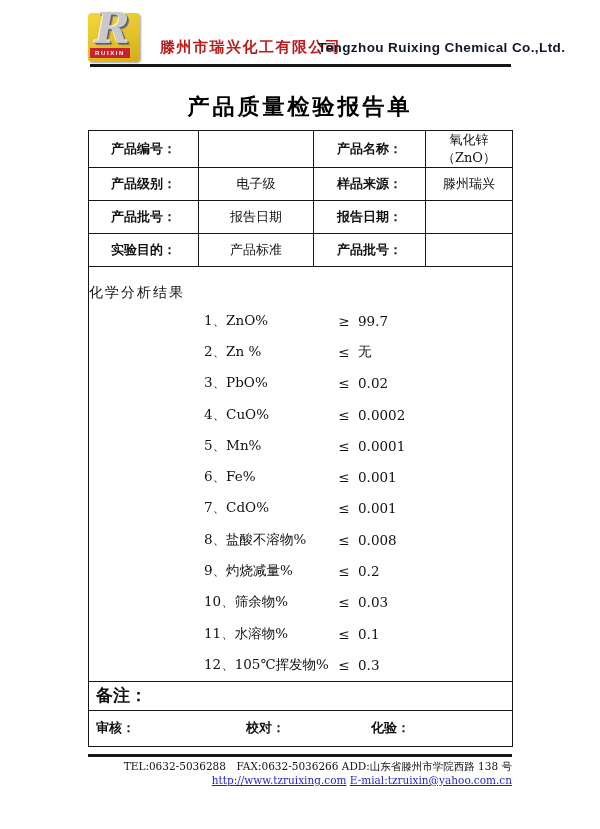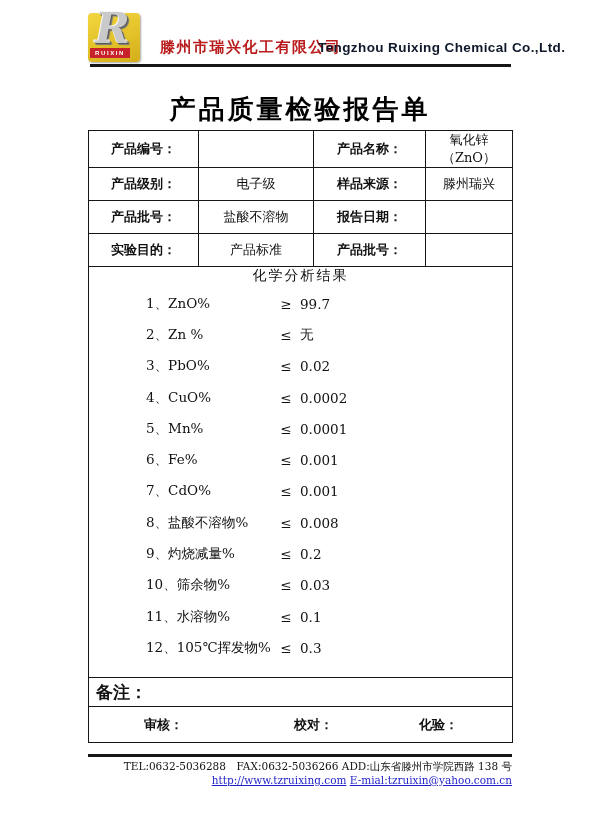--- a/index.html
+++ b/index.html
@@ -32,56 +32,56 @@
   }
   .company-en{
     position:absolute;left:318px;top:40px;font-size:13.5px;font-weight:bold;color:#0f172a;
     letter-spacing:0.4px;
   }
   .header-rule{position:absolute;left:90px;top:64px;width:421px;height:3px;background:#161616;}
 
   
   .doc-title{
     position:absolute;left:88px;top:92px;width:424px;text-align:center;
-    font-size:26px;font-weight:bold;letter-spacing:3px;color:#000;
+    font-size:22px;font-weight:bold;letter-spacing:3px;color:#000;
   }
 
   
   table.report{
     position:absolute;left:88px;top:130px;width:424px;border-collapse:collapse;
     table-layout:fixed;
     padding-left:31px;
   }
   table.report td{border:1.6px solid #161616;padding:0;overflow:hidden;}
   td.label-cell{
     height:32px;text-align:center;vertical-align:middle;
     font-weight:bold;font-size:13px;font-family:"Liberation Sans",sans-serif;
   }
   td.value-cell{
     height:32px;text-align:center;vertical-align:middle;
     font-size:13px;font-family:"DejaVu Serif","Liberation Serif",serif;
   }
   td.analysis-cell{height:410px;vertical-align:top;}
   .analysis-title{
-    margin-top:0;text-align:center;font-size:14px;letter-spacing:2px;
+    margin-top:17px;font-size:14px;letter-spacing:2px;
     font-family:"DejaVu Serif","Liberation Serif",serif;
   }
   .analysis-items{margin-top:3px;}
   .a-row{
     display:flex;align-items:center;height:31.3px;
     font-family:"DejaVu Serif","Liberation Serif",serif;font-size:13.5px;
   }
-  .a-name{margin-left:57px;width:126px;white-space:nowrap;}
+  .a-name{margin-left:115px;width:126px;white-space:nowrap;}
   .a-op{width:28px;text-align:center;}
   .a-val{width:68px;text-align:left;white-space:nowrap;}
 
   td.remarks-cell{height:28px;vertical-align:middle;}
   .remarks-label{font-weight:bold;font-size:17px;padding-left:7px;}
   td.sign-cell{height:35px;vertical-align:middle;position:relative;}
-  .sign{position:absolute;top:50%;transform:translateY(-50%);font-weight:bold;font-size:13px;margin-left:48px;}
+  .sign{position:absolute;top:50%;transform:translateY(-50%);font-weight:bold;font-size:13px;}
   .sign-review{left:7px;}
   .sign-proof{left:157px;}
   .sign-test{left:282px;}
 
   
   .footer-rule{position:absolute;left:88px;top:754px;width:424px;height:3px;background:#161616;}
   .footer{
     position:absolute;left:88px;top:759px;width:424px;text-align:right;
     font-family:"DejaVu Serif","Liberation Serif",serif;font-size:10.5px;color:#111;
     line-height:14px;
@@ -120,21 +120,21 @@
       <td class="value-cell">氧化锌（ZnO）</td>
     </tr>
     <tr>
       <td class="label-cell">产品级别：</td>
       <td class="value-cell">电子级</td>
       <td class="label-cell">样品来源：</td>
       <td class="value-cell">滕州瑞兴</td>
     </tr>
     <tr>
       <td class="label-cell">产品批号：</td>
-      <td class="value-cell">盐酸不溶物</td>
+      <td class="value-cell">报告日期</td>
       <td class="label-cell">报告日期：</td>
       <td class="value-cell"></td>
     </tr>
     <tr>
       <td class="label-cell">实验目的：</td>
       <td class="value-cell">产品标准</td>
       <td class="label-cell">产品批号：</td>
       <td class="value-cell"></td>
     </tr>
 

